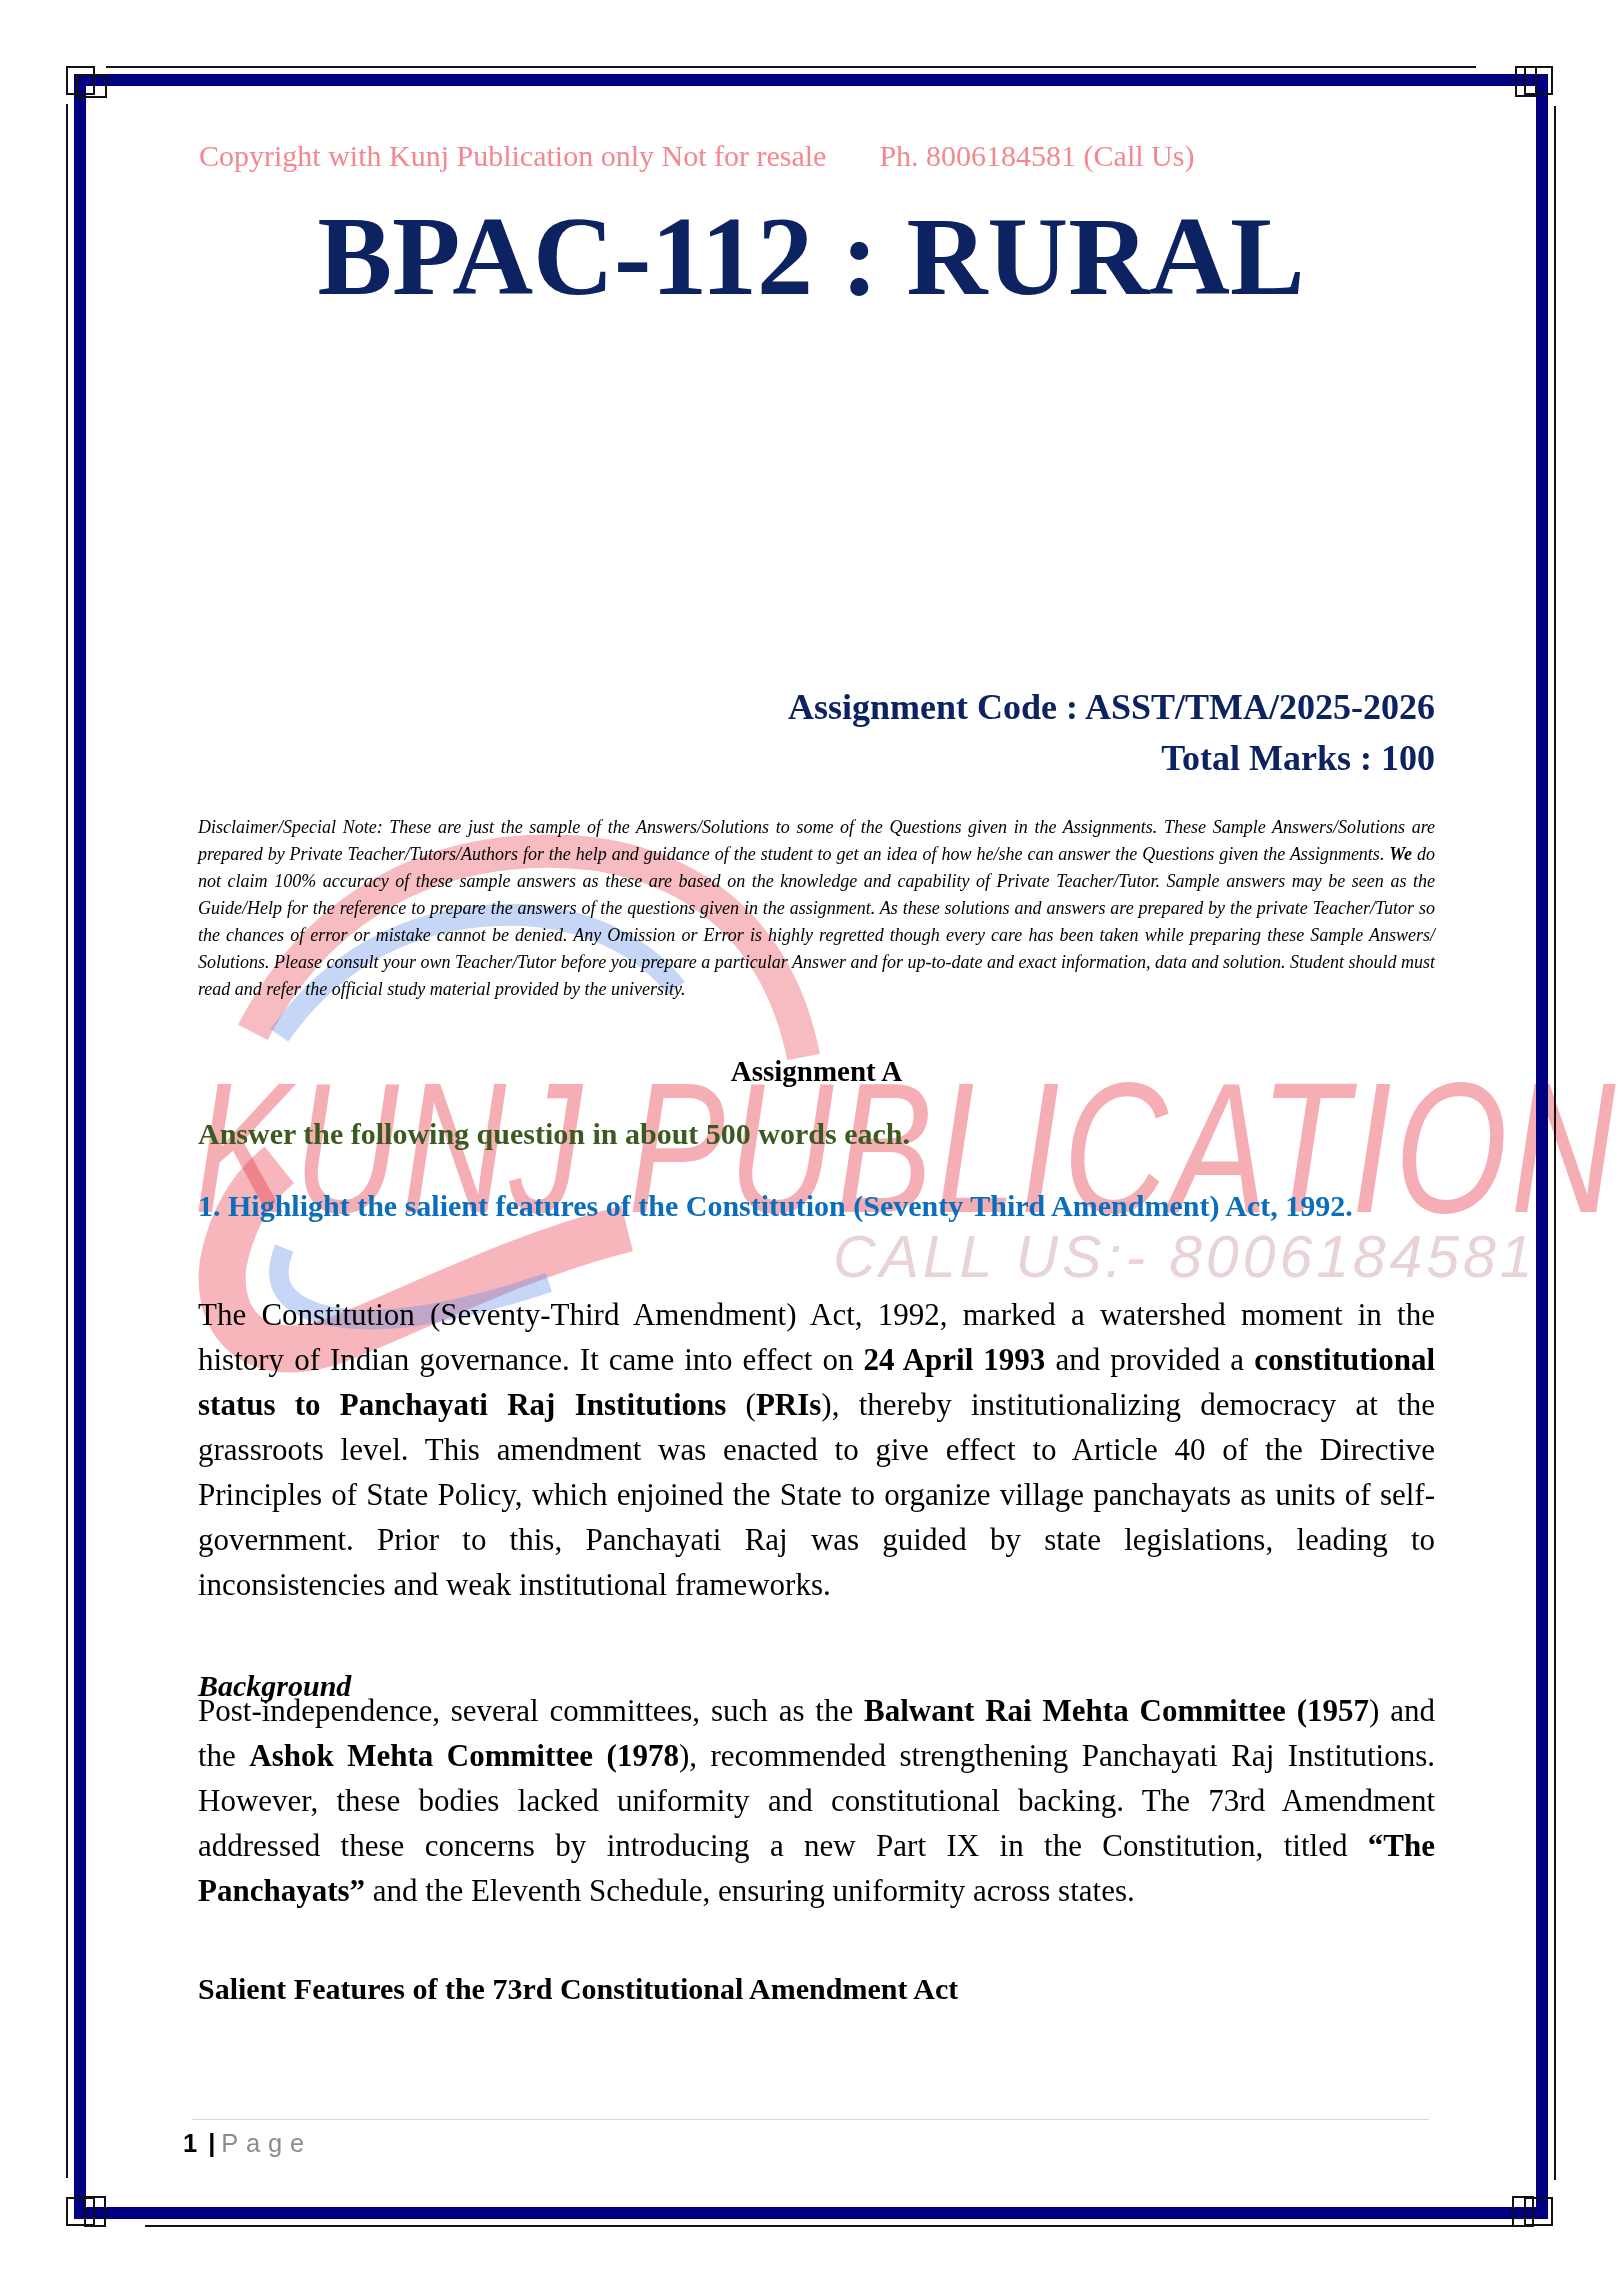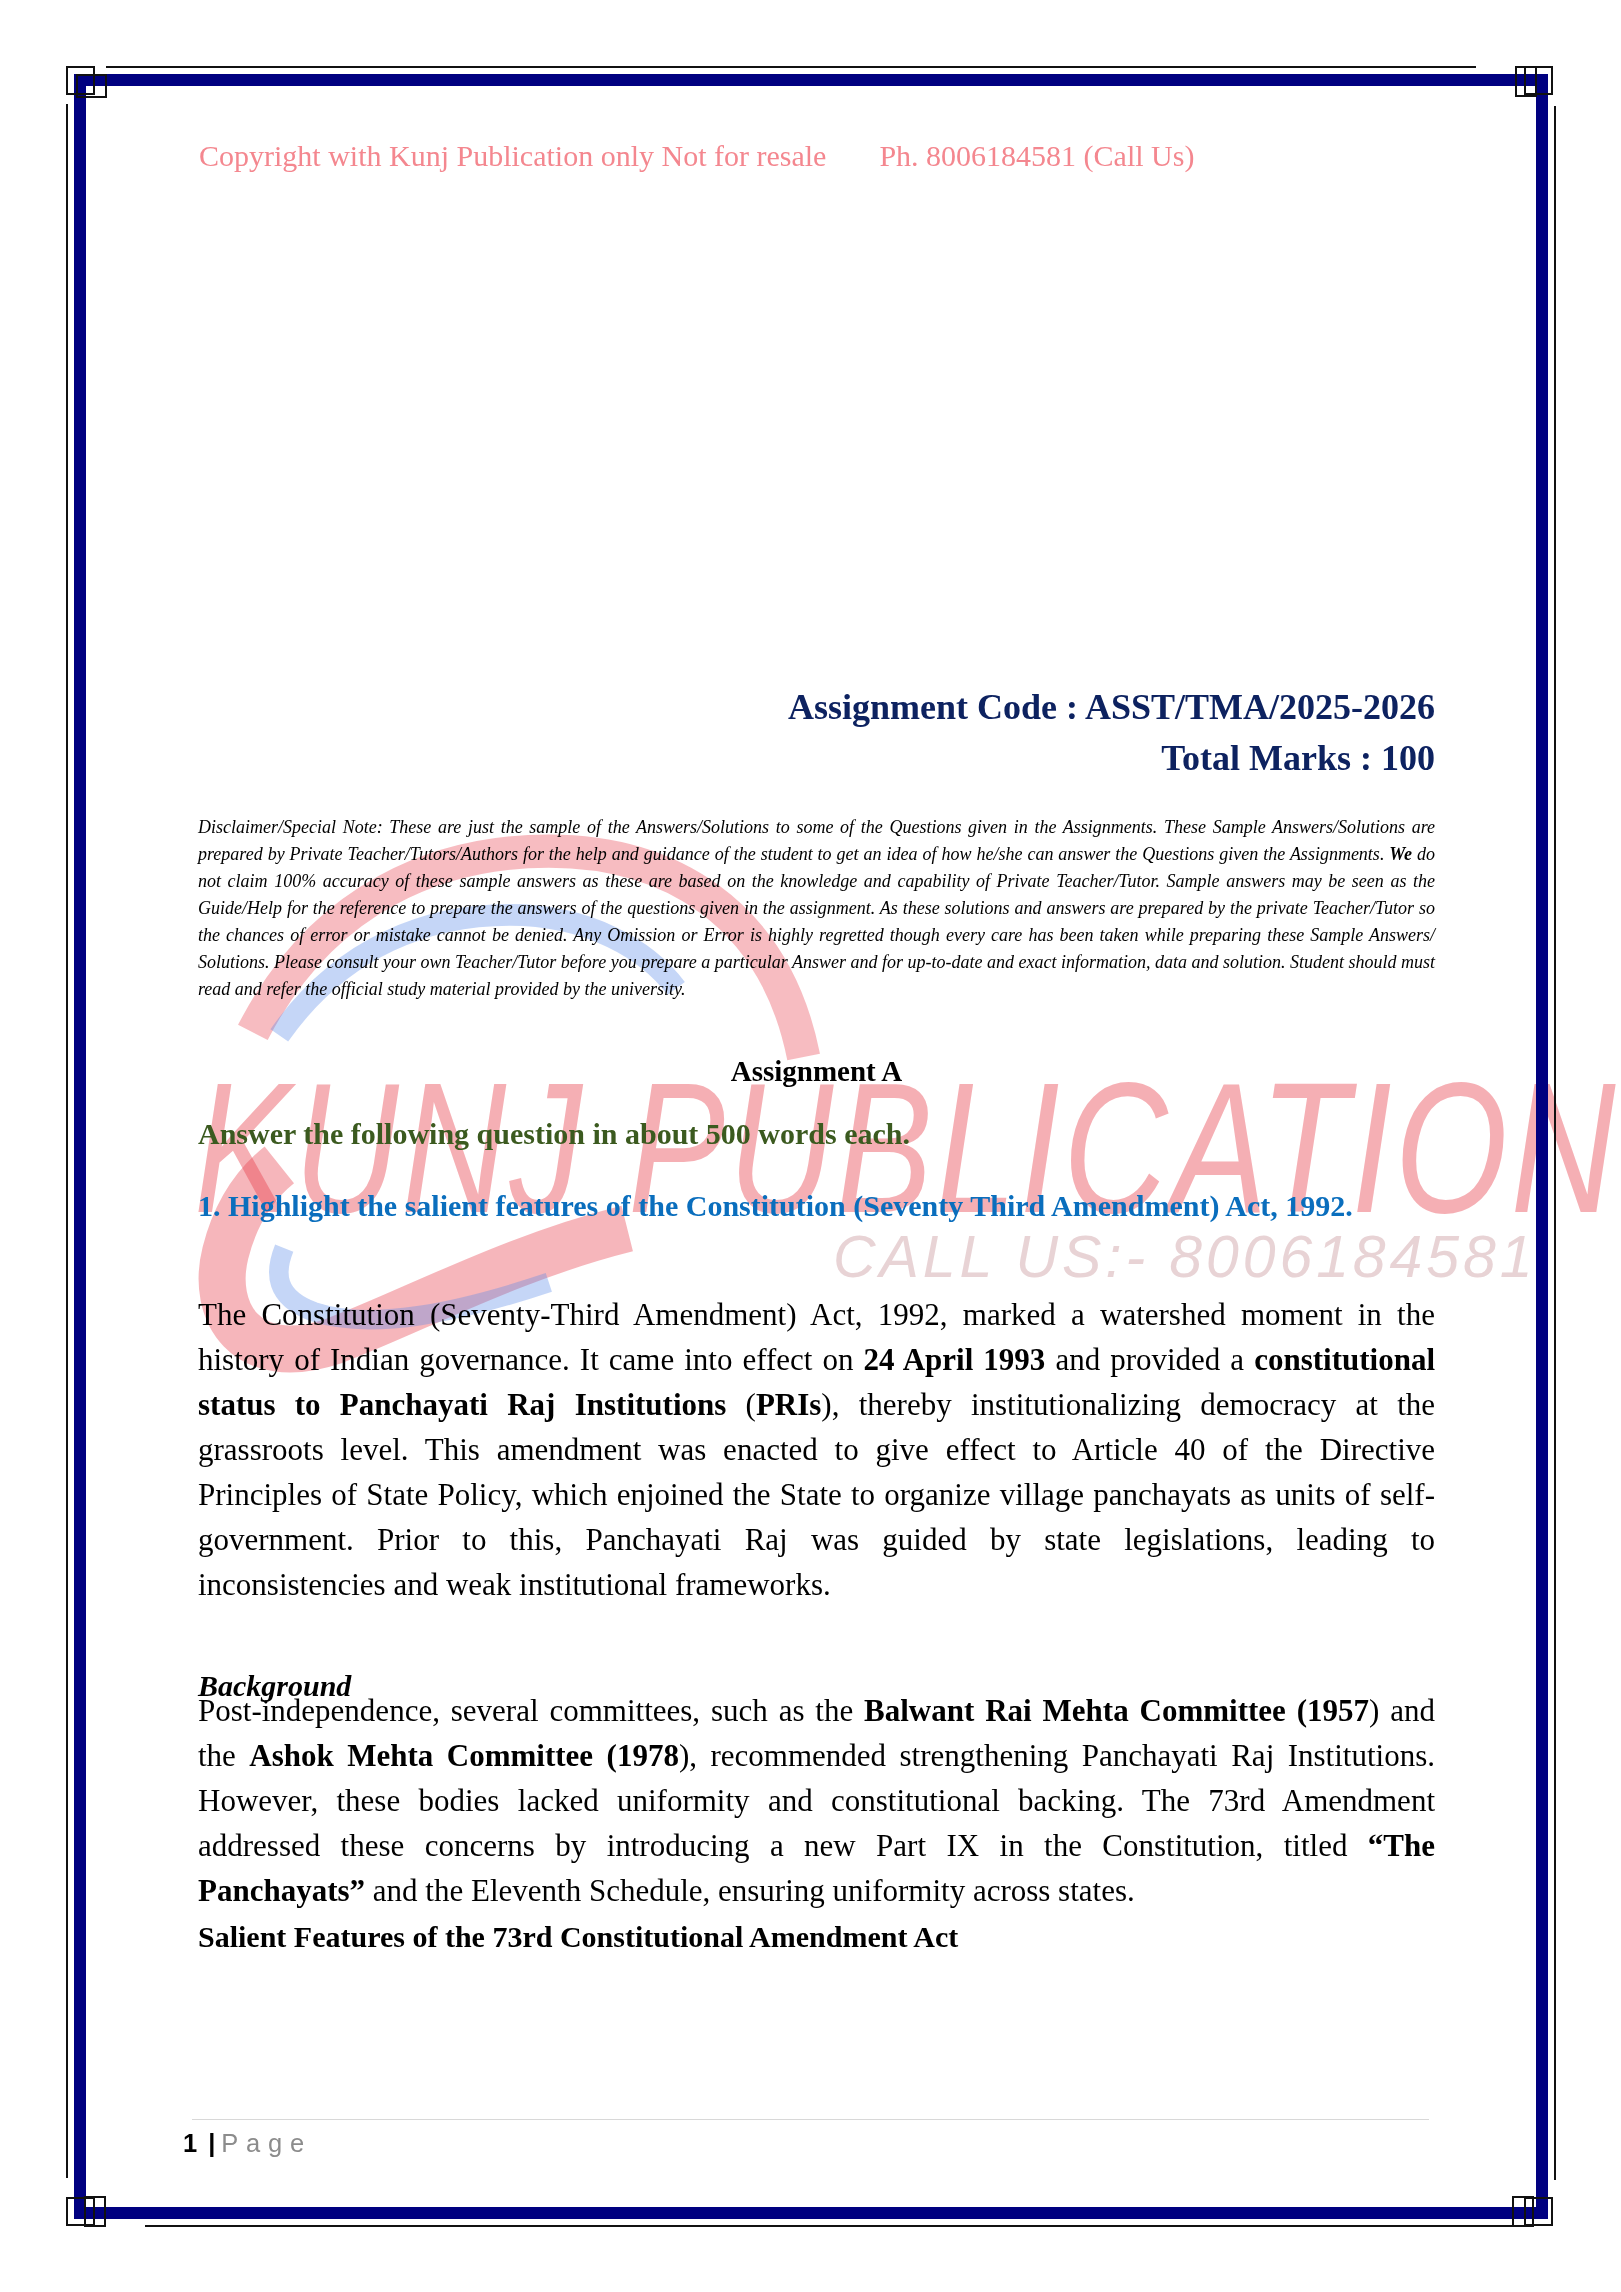--- a/index.html
+++ b/index.html
@@ -26,21 +26,21 @@
   .disclaimer { position: absolute; left: 198px; top: 814px; width: 1237px; font-size: 18px; font-style: italic; line-height: 27px; text-align: justify; }
   .disclaimer b { font-weight: bold; }
   .assignment-a { position: absolute; left: 198px; top: 1055px; width: 1237px; text-align: center; font-size: 29px; font-weight: bold; }
   .instruction { position: absolute; left: 198px; top: 1117px; font-size: 30px; font-weight: bold; color: #3b5a1f; white-space: nowrap; }
   .question { position: absolute; left: 198px; top: 1184px; width: 1237px; font-size: 30px; font-weight: bold; color: #0a6ebd; line-height: 44px; text-align: justify; }
   .para { position: absolute; left: 198px; width: 1237px; font-size: 31px; line-height: 45px; text-align: justify; }
   .para b { font-weight: bold; }
   .p1 { top: 1292px; }
   .h-background { position: absolute; left: 198px; top: 1669px; font-size: 30px; font-weight: bold; font-style: italic; }
   .p2 { top: 1688px; }
-  .h-salient { position: absolute; left: 198px; top: 1920px; font-size: 30px; font-weight: bold; white-space: nowrap; }
+  .h-salient { position: absolute; left: 198px; top: 1972px; font-size: 30px; font-weight: bold; white-space: nowrap; }
 
   
   .footer-rule { position: absolute; left: 192px; top: 2119px; width: 1237px; height: 0; border-top: 1px solid #d8d8d8; }
   .footer { position: absolute; left: 183px; top: 2129px; font-family: "Liberation Sans", "DejaVu Sans", sans-serif; font-size: 25.5px; }
   .footer .pg-num { font-weight: bold; color: #000; }
   .footer .pg-sep { font-weight: bold; color: #000; margin: 0 5.9px 0 3.9px; }
   .footer .pg-label { color: #8c8c8c; letter-spacing: 7.8px; }
 </style>
 </head>
 <body>
@@ -70,20 +70,21 @@
 <div class="corner-box" style="left:1524px;top:66px;"></div>
 <div class="corner-box" style="left:1515px;top:66px;width:21.6px;height:31px;"></div>
 <div class="corner-box" style="left:1524px;top:2197px;"></div>
 <div class="corner-box" style="left:1512px;top:2196px;width:21.6px;height:31px;"></div>
 <div class="corner-box" style="left:66px;top:2197px;"></div>
 <div class="corner-box" style="left:84px;top:2196px;width:21.6px;height:31px;"></div>
 
 <div class="copyright"><span>Copyright with Kunj Publication only Not for resale</span><span style="display:inline-block;width:53px;"></span><span>Ph. 8006184581 (Call Us)</span></div>
 
 <div class="title">
+  <div>BPAC-112 : RURAL</div>
 </div>
 
 <div class="assign-code">Assignment Code : ASST/TMA/2025-2026</div>
 <div class="total-marks">Total Marks : 100</div>
 
 <div class="disclaimer"><span>Disclaimer/Special Note: These are just the sample of the Answers/Solutions to some of the Questions given in the Assignments. These Sample Answers/Solutions are prepared by Private Teacher/Tutors/Authors for the help and guidance of the student to get an idea of how he/she can answer the Questions given the Assignments. </span><b>We</b><span> do not claim 100% accuracy of these sample answers as these are based on the knowledge and capability of Private Teacher/Tutor. Sample answers may be seen as the Guide/Help for the reference to prepare the answers of the questions given in the assignment. As these solutions and answers are prepared by the private Teacher/Tutor so the chances of error or mistake cannot be denied. Any Omission or Error is highly regretted though every care has been taken while preparing these Sample Answers/ Solutions. Please consult your own Teacher/Tutor before you prepare a particular Answer and for up-to-date and exact information, data and solution. Student should must read and refer the official study material provided by the university.</span></div>
 
 <div class="assignment-a">Assignment A</div>
 <div class="instruction">Answer the following question in about 500 words each.</div>
 <div class="question">1. Highlight the salient features of the Constitution (Seventy Third Amendment) Act, 1992.</div>

